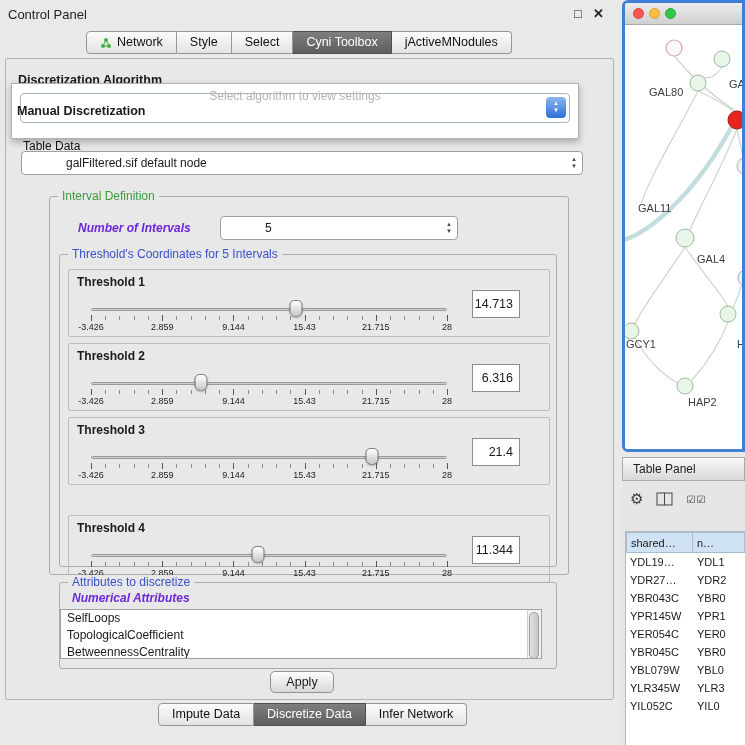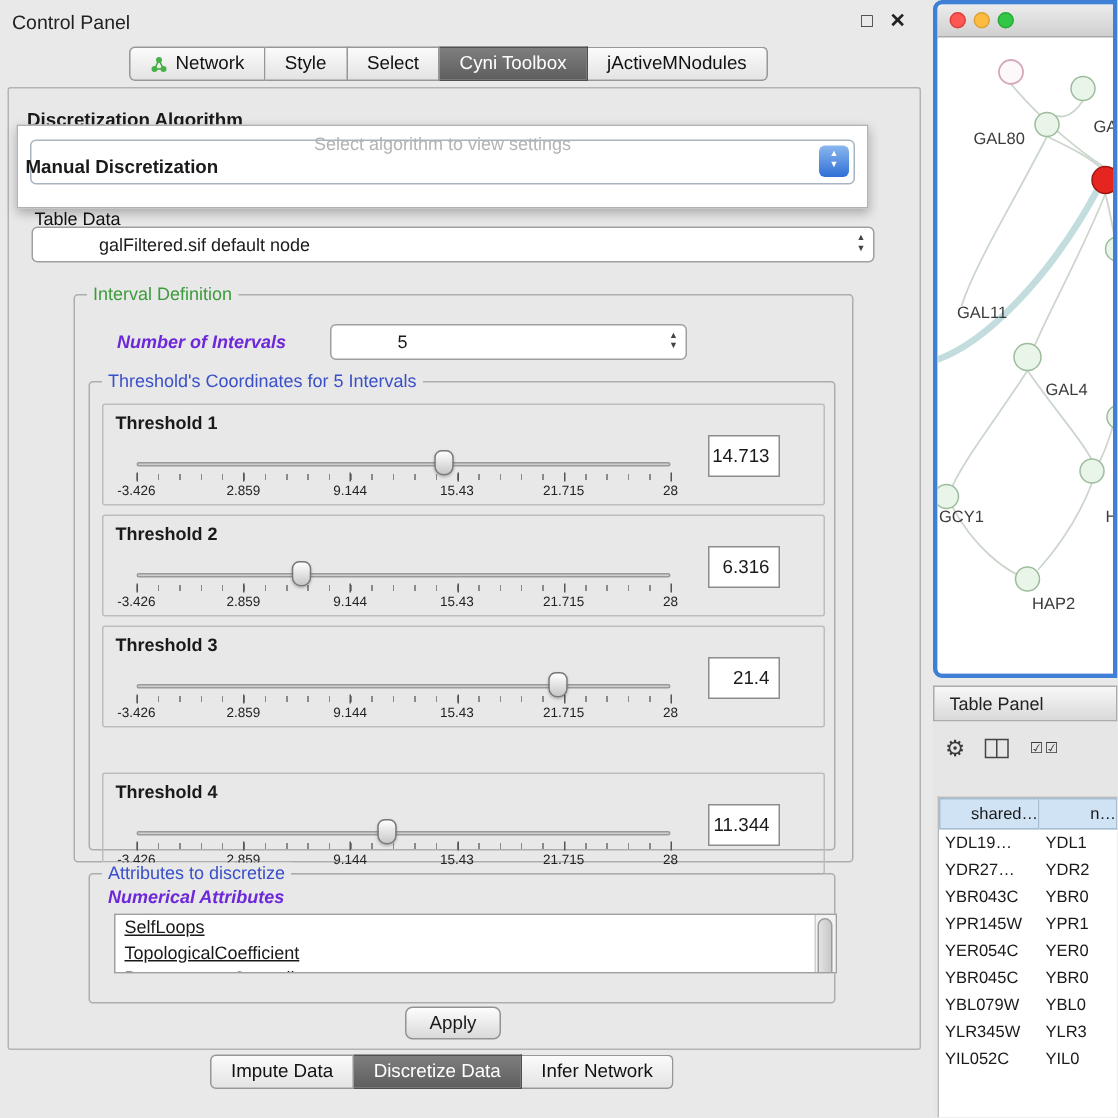--- a/index.html
+++ b/index.html
@@ -14,21 +14,21 @@
   .tb-close { left:593px; font-weight:bold; }
 
   .seg { position:absolute; display:flex; }
   .seg .tab { border:1px solid #979797; border-left:none; background:linear-gradient(#fbfbfb,#e3e3e3);
               color:#111; font-size:12.5px; line-height:21px; height:23px; padding:0 13px; white-space:nowrap;
               display:flex; align-items:center; gap:5px; }
   .seg .tab:first-child { border-left:1px solid #979797; border-radius:4px 0 0 4px; }
   .seg .tab:last-child { border-radius:0 4px 4px 0; }
   .seg .tab.sel { background:linear-gradient(#7e7e7e,#5e5e5e); color:#fff; border-color:#4f4f4f; }
   .seg-top { top:31px; left:86px; }
-  .seg-bottom { top:703px; left:140px; }
+  .seg-bottom { top:703px; left:158px; }
 
   .main-panel { position:absolute; left:5px; top:58px; width:609px; height:642px;
                 border:1px solid #b3b3b3; border-radius:2px; background:#e8e8e8; }
 
   .algo-label { position:absolute; left:12px; top:14px; font-size:12.5px; font-weight:bold; z-index:1; }
 
   
   .popup { position:absolute; left:5px; top:24px; width:568px; height:56px; background:#fff;
            border:1px solid #b2b2b2; box-shadow:0 3px 7px rgba(0,0,0,.28); z-index:6; }
   .ghost-combo { position:absolute; left:8px; top:9px; right:8px; height:30px; border:1.5px solid #a9b4c2; border-radius:4px; }
@@ -58,21 +58,21 @@
   .knob { position:absolute; top:2px; width:13px; height:17px; background:linear-gradient(#ffffff,#c7c7c7);
           border:1px solid #787878; border-radius:5px 5px 6px 6px; transform:translateX(-50%);
           box-shadow:0 1px 2px rgba(0,0,0,.25); z-index:2; }
   .ticks { position:absolute; left:0; right:0; top:18px; height:4px;
            background:repeating-linear-gradient(90deg,#8a8a8a 0,#8a8a8a 1px,transparent 1px,transparent 14.24px); }
   .majtick { position:absolute; top:17px; width:1px; height:6px; background:#555; }
   .scale-label { position:absolute; top:24px; transform:translateX(-50%); font-size:9px; color:#222; white-space:nowrap; }
   .valbox { position:absolute; left:403px; top:20px; width:48px; height:28px; background:#fff; border:1px solid #8c8c8c;
             font-size:12.5px; text-align:right; line-height:26px; padding-right:6px; }
 
-  .attr-list { position:absolute; left:16px; top:26px; width:482px; height:40px; background:#fff; border:1px solid #a0a0a0; overflow:hidden;text-decoration:underline; }
+  .attr-list { position:absolute; left:0; top:26px; width:482px; height:50px; background:#fff; border:1px solid #a0a0a0; overflow:hidden; }
   .attr-item { font-size:12px; line-height:17px; padding-left:6px; }
   .vscroll { position:absolute; right:0; top:0; bottom:0; width:14px; background:#f3f3f3; border-left:1px solid #cfcfcf; }
   .vthumb { position:absolute; left:1px; top:2px; width:10px; height:47px; background:linear-gradient(90deg,#e2e2e2,#c7c7c7);
             border:1px solid #9c9c9c; border-radius:6px; }
 
   .apply-btn { position:absolute; left:264px; top:612px; width:64px; height:22px; border:1px solid #939393; border-radius:5px;
                background:linear-gradient(#fdfdfd,#d9d9d9); font-size:12.5px; text-align:center; line-height:20px; }
 
   
   .net-window { position:absolute; left:622px; top:0; width:123px; height:452px; border:3px solid #3f7fd6;
@@ -85,21 +85,21 @@
   .net-content { position:absolute; left:0; top:23px; right:0; bottom:0; background:#fff; }
 
   .tp-header { position:absolute; left:622px; top:457px; width:123px; height:24px;
                background:linear-gradient(#f8f8f8,#d9d9d9); border:1px solid #ababab; }
   .tp-header .t { position:absolute; left:10px; top:4px; font-size:12px; color:#222; }
   .tp-body { position:absolute; left:622px; top:481px; width:123px; height:264px; background:#e6e6e6; }
   .tp-toolbar { position:absolute; left:8px; top:5px; height:26px; display:flex; align-items:center; gap:13px; }
   .gear { font-size:15px; color:#3a3a3a; }
   .checks { font-size:10px; color:#3a3a3a; letter-spacing:1px; }
   .tp-table { position:absolute; left:3px; top:50px; width:120px; bottom:0; background:#fff; border-top:1px solid #b9b9b9; border-left:1px solid #b9b9b9; overflow:hidden; }
-  .thead { display:flex;text-align:right; }
+  .thead { display:flex; }
   .hcell { height:21px; line-height:20px; background:#cfe3f4; border:1px solid #a6bdd2; border-left:none; font-size:11px; padding-left:4px; }
   .hcell.c0 { border-left:1px solid #a6bdd2; }
   .c0 { width:67px; flex:none; } .c1 { flex:1; }
   .trow { display:flex; height:18px; line-height:18px; }
   .tcell { font-size:11px; padding-left:4px; white-space:nowrap; overflow:hidden; }
 
   svg text { font-family:"Liberation Sans", sans-serif; }
 </style>
 </head>
 <body>

